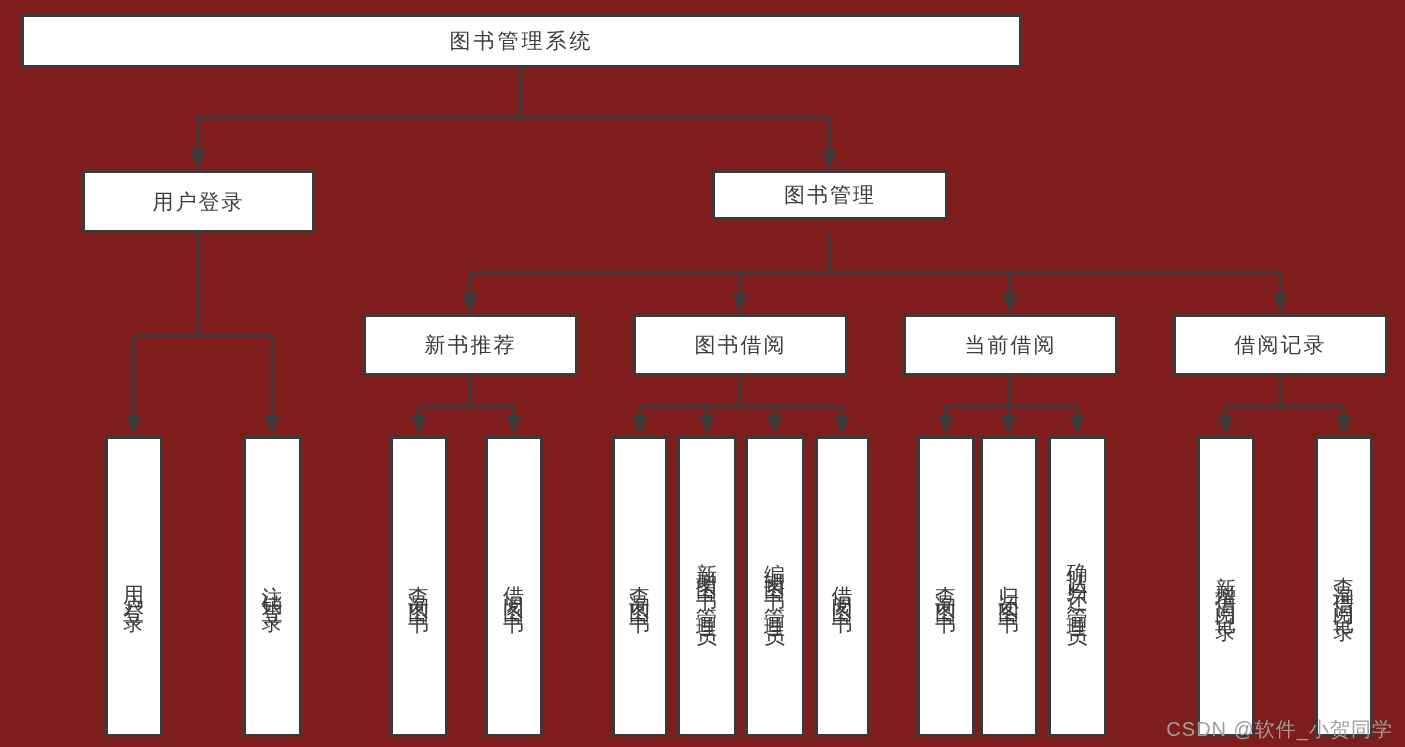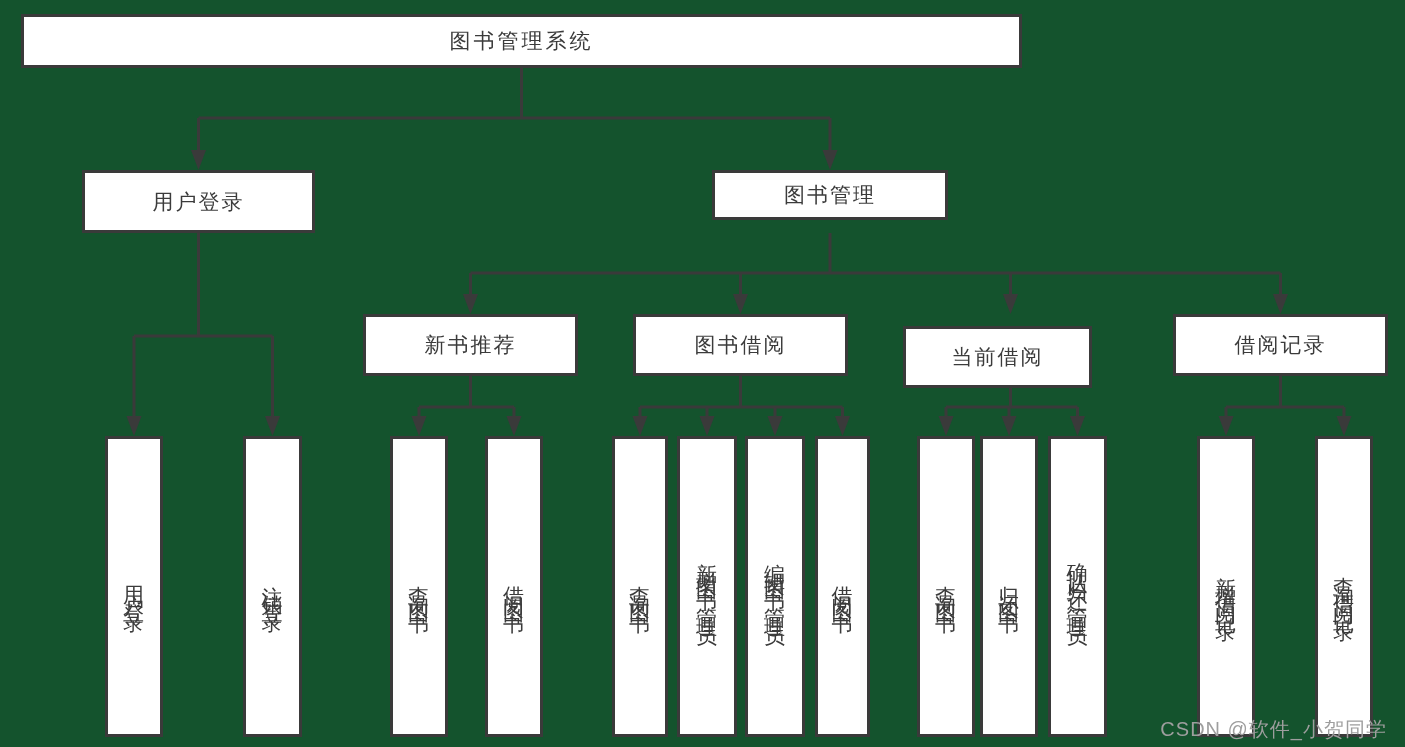--- a/index.html
+++ b/index.html
@@ -1,35 +1,35 @@
 <!DOCTYPE html>
 <html><head>
 <meta charset="utf-8">
 <style>
   html,body{margin:0;padding:0;background:#ffffff;}
   #stage{
-    position:relative;width:1405px;height:747px;background:#14532d;overflow:hidden;
+    position:relative;width:1405px;height:747px;background:#7f1d1d;overflow:hidden;
     font-family:"Liberation Sans","DejaVu Sans",sans-serif;
   }
   #connectors{position:absolute;left:0;top:0;z-index:1;}
   .node{
     position:absolute;box-sizing:border-box;background:#ffffff;
     border:3px solid #3a3a3a;z-index:2;
     display:flex;align-items:center;justify-content:center;
     color:#3b3b3b;
   }
   .node .h-label{font-size:21px;letter-spacing:2px;white-space:nowrap;}
   .node.root .h-label{letter-spacing:3px;}
   .node.leaf{z-index:2;}
   .node.leaf .v-label{
     writing-mode:vertical-rl;text-orientation:mixed;
     font-size:21px;letter-spacing:9px;line-height:1;white-space:nowrap;
   }
   #watermark{
-    position:absolute;right:18px;bottom:4px;z-index:3;
+    position:absolute;right:12px;bottom:4px;z-index:3;
     font-size:20px;color:#9e9e9e;letter-spacing:1px;white-space:nowrap;
   }
   svg line,svg path{stroke:#3a3a3a;stroke-width:3;fill:none;}
   svg polygon{fill:#3a3a3a;stroke:none;}
 </style>
 </head>
 <body>
 
 <div id="stage">
 
@@ -112,21 +112,21 @@
   <div class="node" style="left:712px;top:170px;width:236px;height:50px;">
     <span class="h-label">图书管理</span>
   </div>
 
   <div class="node" style="left:633px;top:314px;width:215px;height:62px;">
     <span class="h-label">图书借阅</span>
   </div>
   <div class="node" style="left:363px;top:314px;width:215px;height:62px;">
     <span class="h-label">新书推荐</span>
   </div>
-  <div class="node" style="left:903px;top:326px;width:189px;height:62px;">
+  <div class="node" style="left:903px;top:314px;width:215px;height:62px;">
     <span class="h-label">当前借阅</span>
   </div>
   <div class="node" style="left:1173px;top:314px;width:215px;height:62px;">
     <span class="h-label">借阅记录</span>
   </div>
 
   <div class="node leaf" style="left:105px;top:436px;width:58px;height:301px;">
     <span class="v-label">用户登录</span>
   </div>
   <div class="node leaf" style="left:243px;top:436px;width:59px;height:301px;">

